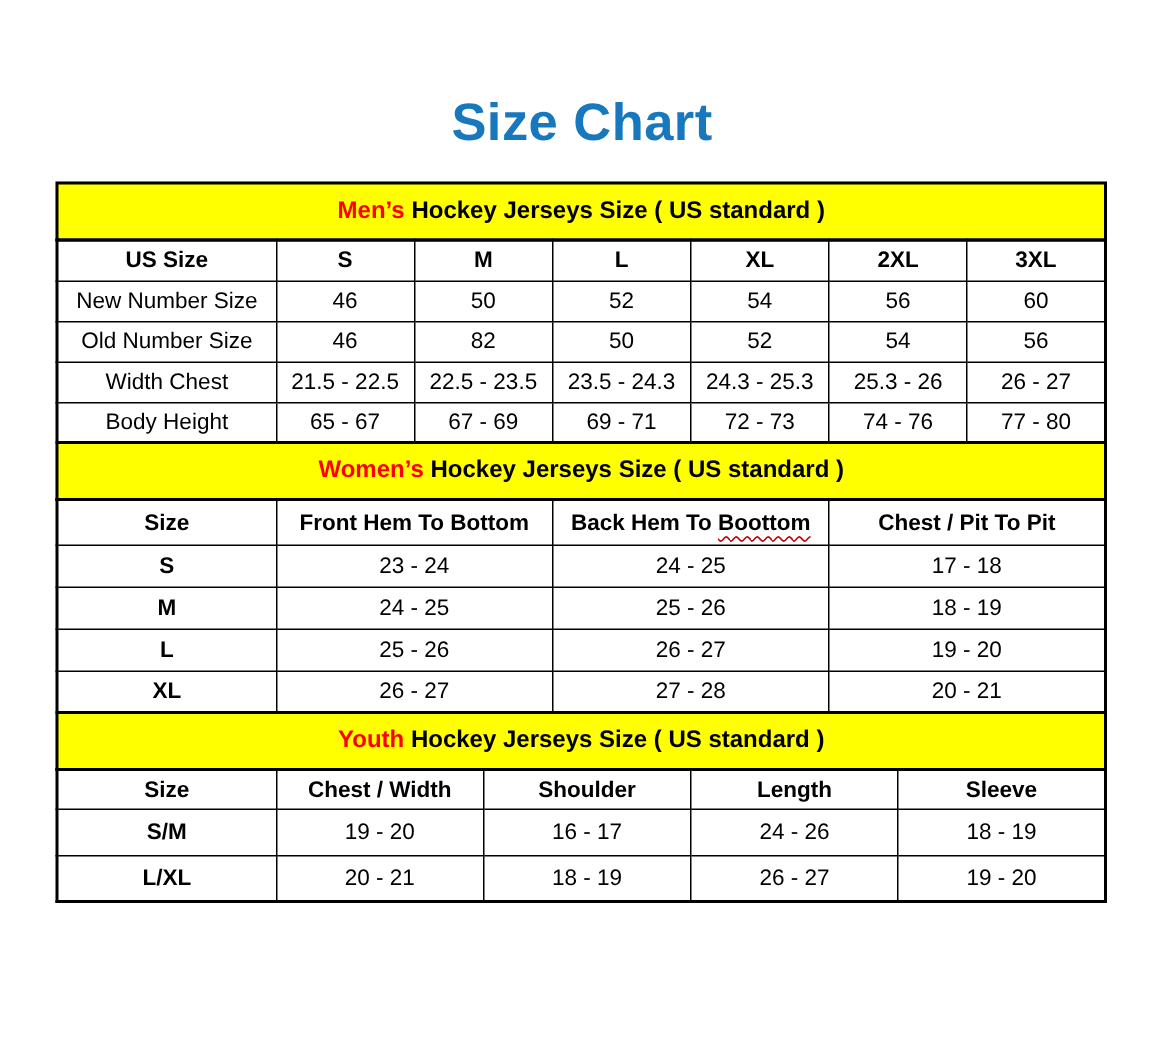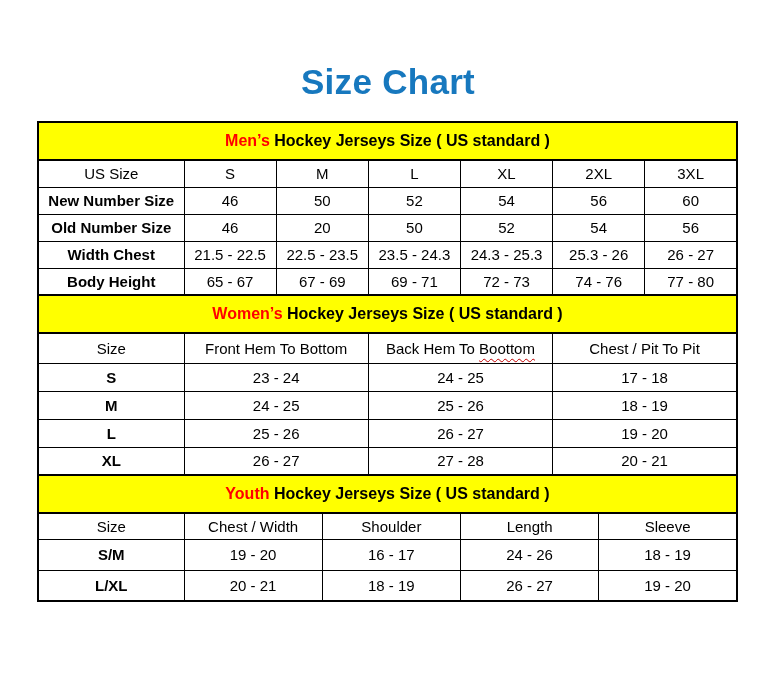--- a/index.html
+++ b/index.html
@@ -45,23 +45,23 @@
     font-size: 15px;
   }
   .tbl th, .tbl td {
     border: 1px solid #000;
     text-align: center;
     vertical-align: middle;
     padding: 0;
     height: 27px;
     overflow: hidden;
   }
-  .tbl thead th { font-weight: normal; width: auto; }
+  .tbl thead th { font-weight: bold; width: auto; }
   .tbl thead th:first-child { width: 146px; }
-  .mens  tbody th { font-weight: bold; }
+  .mens  tbody th { font-weight: normal; }
   .womens tbody th, .youth tbody th { font-weight: bold; }
   .womens th, .womens td { height: 28px; }
   .womens thead th { height: 30px; }
   .youth thead th { height: 26px; }
   .youth tbody th, .youth tbody td { height: 31px; }
   .wavy {
     text-decoration: underline;
     text-decoration-style: wavy;
     text-decoration-color: var(--misspell_red, #c00000);
     text-decoration-thickness: 1px;
@@ -96,21 +96,21 @@
               <td>46</td>
               <td>50</td>
               <td>52</td>
               <td>54</td>
               <td>56</td>
               <td>60</td>
             </tr>
             <tr>
               <th>Old Number Size</th>
               <td>46</td>
-              <td>20</td>
+              <td>82</td>
               <td>50</td>
               <td>52</td>
               <td>54</td>
               <td>56</td>
             </tr>
             <tr>
               <th>Width Chest</th>
               <td>21.5 - 22.5</td>
               <td>22.5 - 23.5</td>
               <td>23.5 - 24.3</td>

